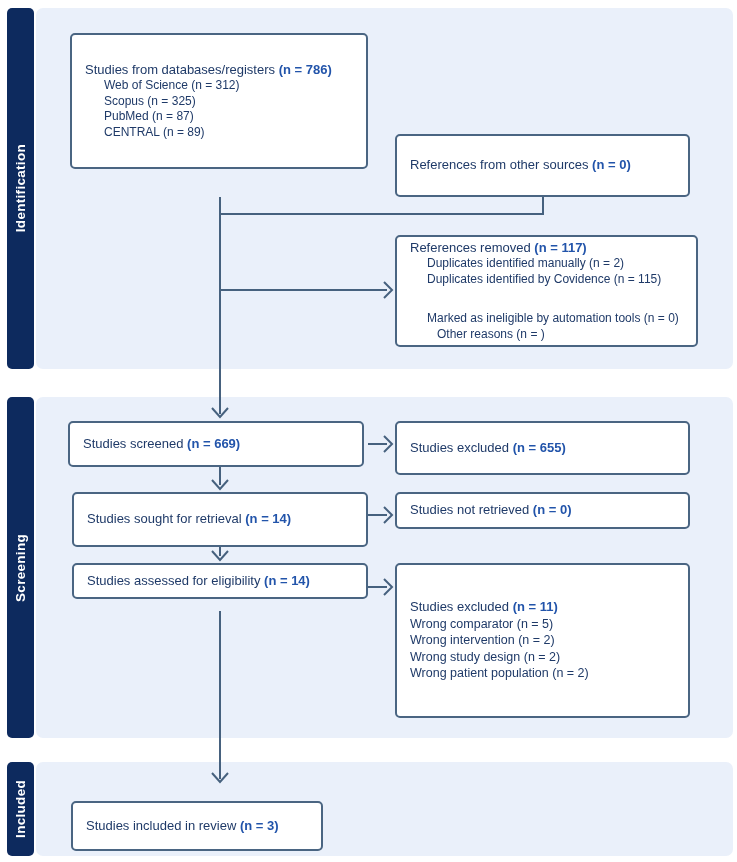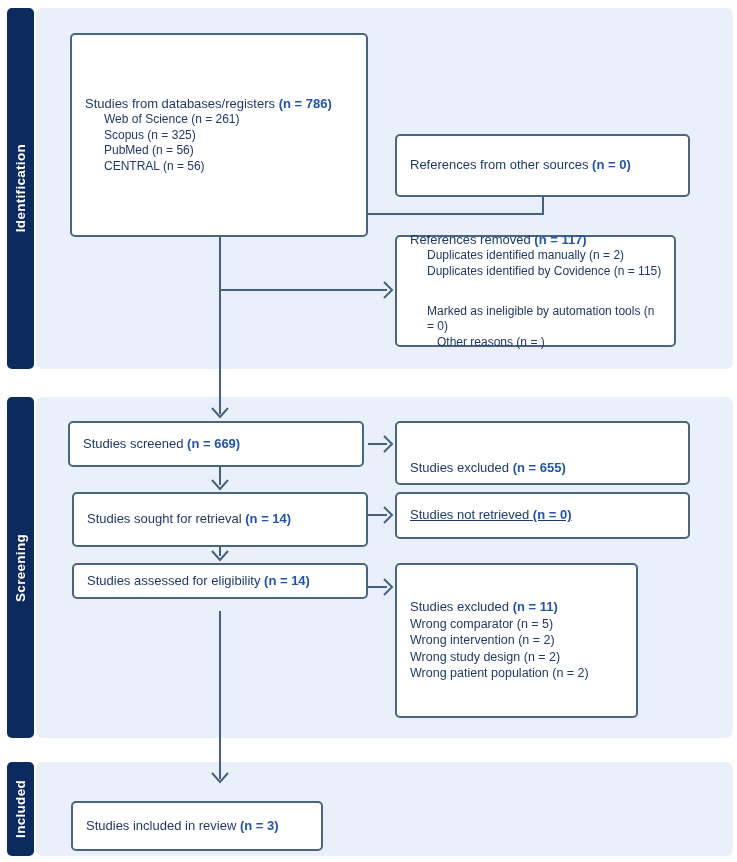--- a/index.html
+++ b/index.html
@@ -75,61 +75,61 @@
     <polyline points="368,444 387,444"></polyline>
     <polyline points="384,436 392,444 384,452"></polyline>
 
     <polyline points="368,515 387,515"></polyline>
     <polyline points="384,507 392,515 384,523"></polyline>
 
     <polyline points="368,587 387,587"></polyline>
     <polyline points="384,579 392,587 384,595"></polyline>
   </svg>
 
-  <div class="box" style="left:70px;top:33px;width:298px;height:204px;">
+  <div class="box" style="left:70px;top:33px;width:298px;height:136px;">
     <div class="line title"><span>Studies from databases/registers</span> <span class="n">(n = 786)</span></div>
-    <div class="line sub indent">Web of Science (n = 261)</div>
+    <div class="line sub indent">Web of Science (n = 312)</div>
     <div class="line sub indent">Scopus (n = 325)</div>
-    <div class="line sub indent">PubMed (n = 56)</div>
-    <div class="line sub indent">CENTRAL (n = 56)</div>
+    <div class="line sub indent">PubMed (n = 87)</div>
+    <div class="line sub indent">CENTRAL (n = 89)</div>
   </div>
 
   <div class="box" style="left:395px;top:134px;width:295px;height:63px;">
     <div class="line title"><span>References from other sources</span> <span class="n">(n = 0)</span></div>
   </div>
 
-  <div class="box" style="left:395px;top:235px;width:281px;height:112px;">
+  <div class="box" style="left:395px;top:235px;width:303px;height:112px;">
     <div class="line title"><span>References removed</span> <span class="n">(n = 117)</span></div>
     <div class="line sub indent" style="margin-left:17px;">Duplicates identified manually (n = 2)</div>
     <div class="line sub indent" style="margin-left:17px;">Duplicates identified by Covidence (n = 115)</div>
     <div class="line sub indent" style="margin-left:17px;margin-top:24px;">Marked as ineligible by automation tools (n = 0)</div>
     <div class="line sub indent" style="margin-left:27px;">Other reasons (n = )</div>
   </div>
 
   <div class="box" style="left:68px;top:421px;width:296px;height:46px;">
     <div class="line title"><span>Studies screened</span> <span class="n">(n = 669)</span></div>
   </div>
 
-  <div class="box" style="left:395px;top:421px;width:295px;height:64px;justify-content:flex-end;">
+  <div class="box" style="left:395px;top:421px;width:295px;height:54px;">
     <div class="line title"><span>Studies excluded</span> <span class="n">(n = 655)</span></div>
   </div>
 
   <div class="box" style="left:72px;top:492px;width:296px;height:55px;">
     <div class="line title"><span>Studies sought for retrieval</span> <span class="n">(n = 14)</span></div>
   </div>
 
-  <div class="box" style="left:395px;top:492px;width:295px;height:47px;text-decoration:underline;">
+  <div class="box" style="left:395px;top:492px;width:295px;height:37px;">
     <div class="line title"><span>Studies not retrieved</span> <span class="n">(n = 0)</span></div>
   </div>
 
   <div class="box" style="left:72px;top:563px;width:296px;height:36px;">
     <div class="line title"><span>Studies assessed for eligibility</span> <span class="n">(n = 14)</span></div>
   </div>
 
-  <div class="box" style="left:395px;top:563px;width:243px;height:155px;text-align:center;">
+  <div class="box" style="left:395px;top:563px;width:295px;height:155px;text-align:center;">
     <div class="line title"><span>Studies excluded</span> <span class="n">(n = 11)</span></div>
     <div class="line sub wide">Wrong comparator (n = 5)</div>
     <div class="line sub wide">Wrong intervention (n = 2)</div>
     <div class="line sub wide">Wrong study design (n = 2)</div>
     <div class="line sub wide">Wrong patient population (n = 2)</div>
   </div>
 
   <div class="box" style="left:71px;top:801px;width:252px;height:50px;">
     <div class="line title"><span>Studies included in review</span> <span class="n">(n = 3)</span></div>
   </div>

